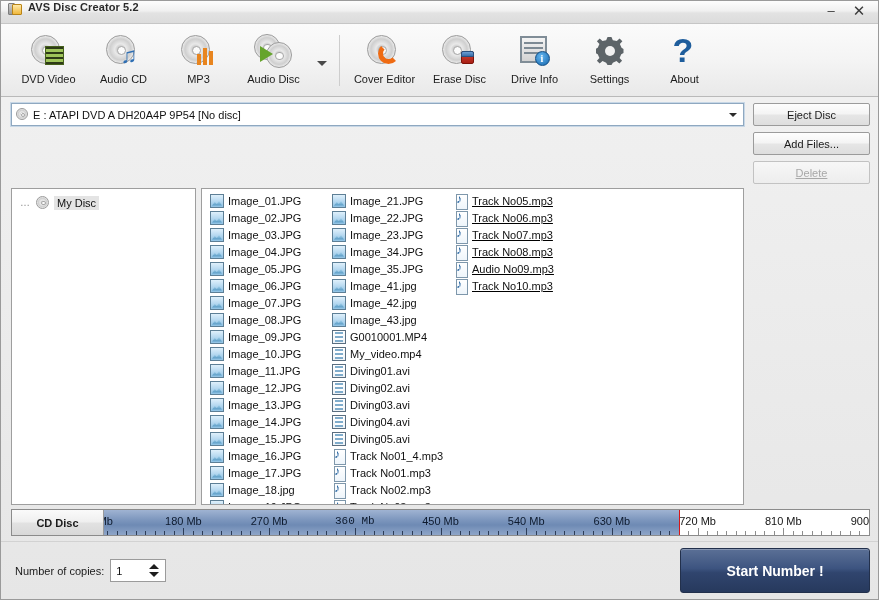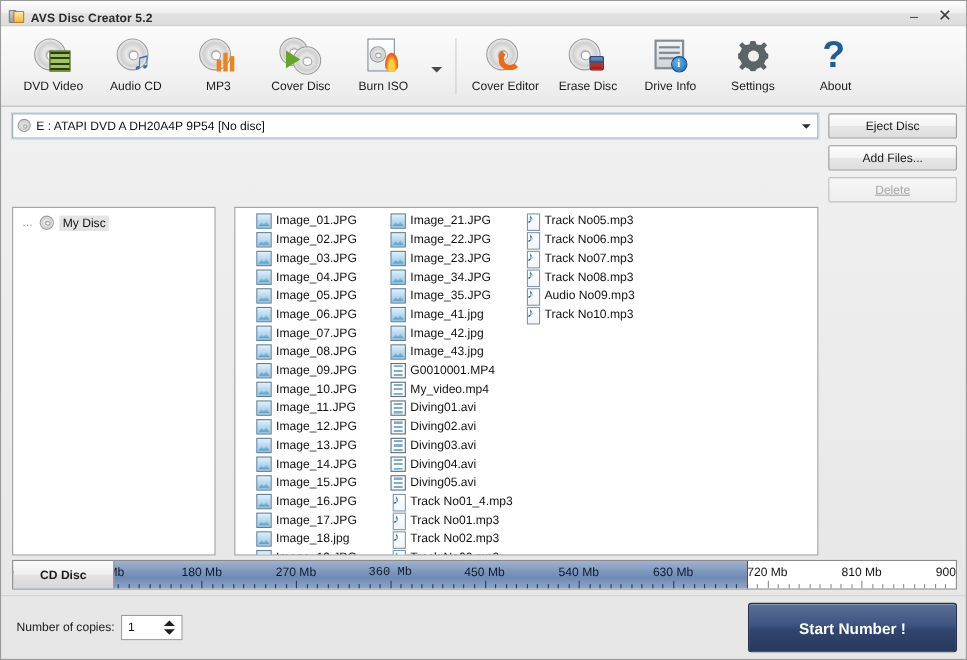--- a/index.html
+++ b/index.html
@@ -19,21 +19,21 @@
     border: 1px solid #9a9a9a;
     display: flex;
     flex-direction: column;
   }
 
   
   .titlebar {
     height: 23px;
     background: linear-gradient(#fdfdfd 0%, #f0f0f0 45%, #e2e2e2 55%, #dcdcdc 100%);
     border-bottom: 1px solid #c6c6c6;
-    display: flex; align-items: flex-end;
+    display: flex; align-items: flex-start;
     padding: 0 2px 0 6px;
     flex: 0 0 auto;
   }
   .app-icon {
     width: 16px; height: 16px; margin-right: 5px;
     position: relative; flex: 0 0 auto;
   }
   .app-icon .d1 {
     position:absolute; left:1px; top:2px; width:7px; height:12px;
     background: linear-gradient(#cfcfcf,#9c9c9c);
@@ -183,27 +183,26 @@
     color:#8a8a8a; font-size: 10px; letter-spacing:1px; margin-right:2px;
     width: 14px;
   }
   .tree-ico { width: 14px; height: 14px; position: relative; margin-right: 4px; flex:0 0 auto;}
   .tree-label {
     background: #e4e4e4; padding: 1px 3px; color:#111;
   }
   .list-panel {
     flex: 1 1 auto; min-width:0;
     background:#ffffff; border:1px solid #9e9e9e;
-    padding: 3px 2px 2px 19px;
+    padding: 3px 2px 2px 8px;
     display: flex;
     overflow: hidden;
-    margin-left: 12px;
   }
   .col { width: 122px; flex: 0 0 auto; }
-  .col.wide { width: 140px; }
+  .col.wide { width: 140px; text-decoration: underline; }
   .fitem {
     height: 17px; display:flex; align-items:center;
     font-size: 11px; color:#101010; white-space: nowrap;
     cursor: default;
   }
   .fico { width: 14px; height: 14px; position:relative; margin-right: 4px; flex:0 0 auto; }
 
   
   .ico-img {
     background: linear-gradient(#dff0fb 0%, #bcdcf2 45%, #8fc2e4 100%);
@@ -356,31 +355,23 @@
       </div>
       <div class="tb-label">MP3</div>
     </div>
 
     <div class="tb-item">
       <div class="tb-ico">
         <div class="disc" style="left:0px;top:0px;width:26px;height:26px;"></div>
         <div class="disc" style="left:12px;top:8px;width:26px;height:26px;"></div>
         <div style="position:absolute;left:6px;top:12px;width:0;height:0;border-top:8px solid transparent;border-bottom:8px solid transparent;border-left:13px solid #66a42c;"></div>
       </div>
-      <div class="tb-label">Cover Disc</div>
-    </div>
-
-    <div class="tb-item">
-      <div class="tb-ico">
-        <div style="position:absolute;left:5px;top:1px;width:25px;height:30px;background:linear-gradient(#ffffff,#e9eef2);border:1px solid #80909c;"></div>
-        <div class="disc" style="left:7px;top:8px;width:15px;height:15px;"></div>
-        <div style="position:absolute;left:21px;top:14px;width:12px;height:17px;background:radial-gradient(ellipse at 50% 75%,#ffd23b 0 30%,#f2701b 55%,#d5380c 100%);border-radius:50% 50% 45% 45%/65% 65% 35% 35%;"></div>
-      </div>
-      <div class="tb-label">Burn ISO</div>
-    </div>
+      <div class="tb-label">Audio Disc</div>
+    </div>
+
 
     <div class="tb-caret">
         <div></div>
       </div>
     <div class="tb-sep"></div>
 
     <div class="tb-item">
       <div class="tb-ico">
         <div class="disc" style="left:2px;top:1px;width:29px;height:29px;"></div>
         <div style="position:absolute;left:13px;top:9px;width:21px;height:21px;border:5px solid #ef6b13;border-radius:50%;border-top-color:transparent;border-right-color:transparent;"></div>

